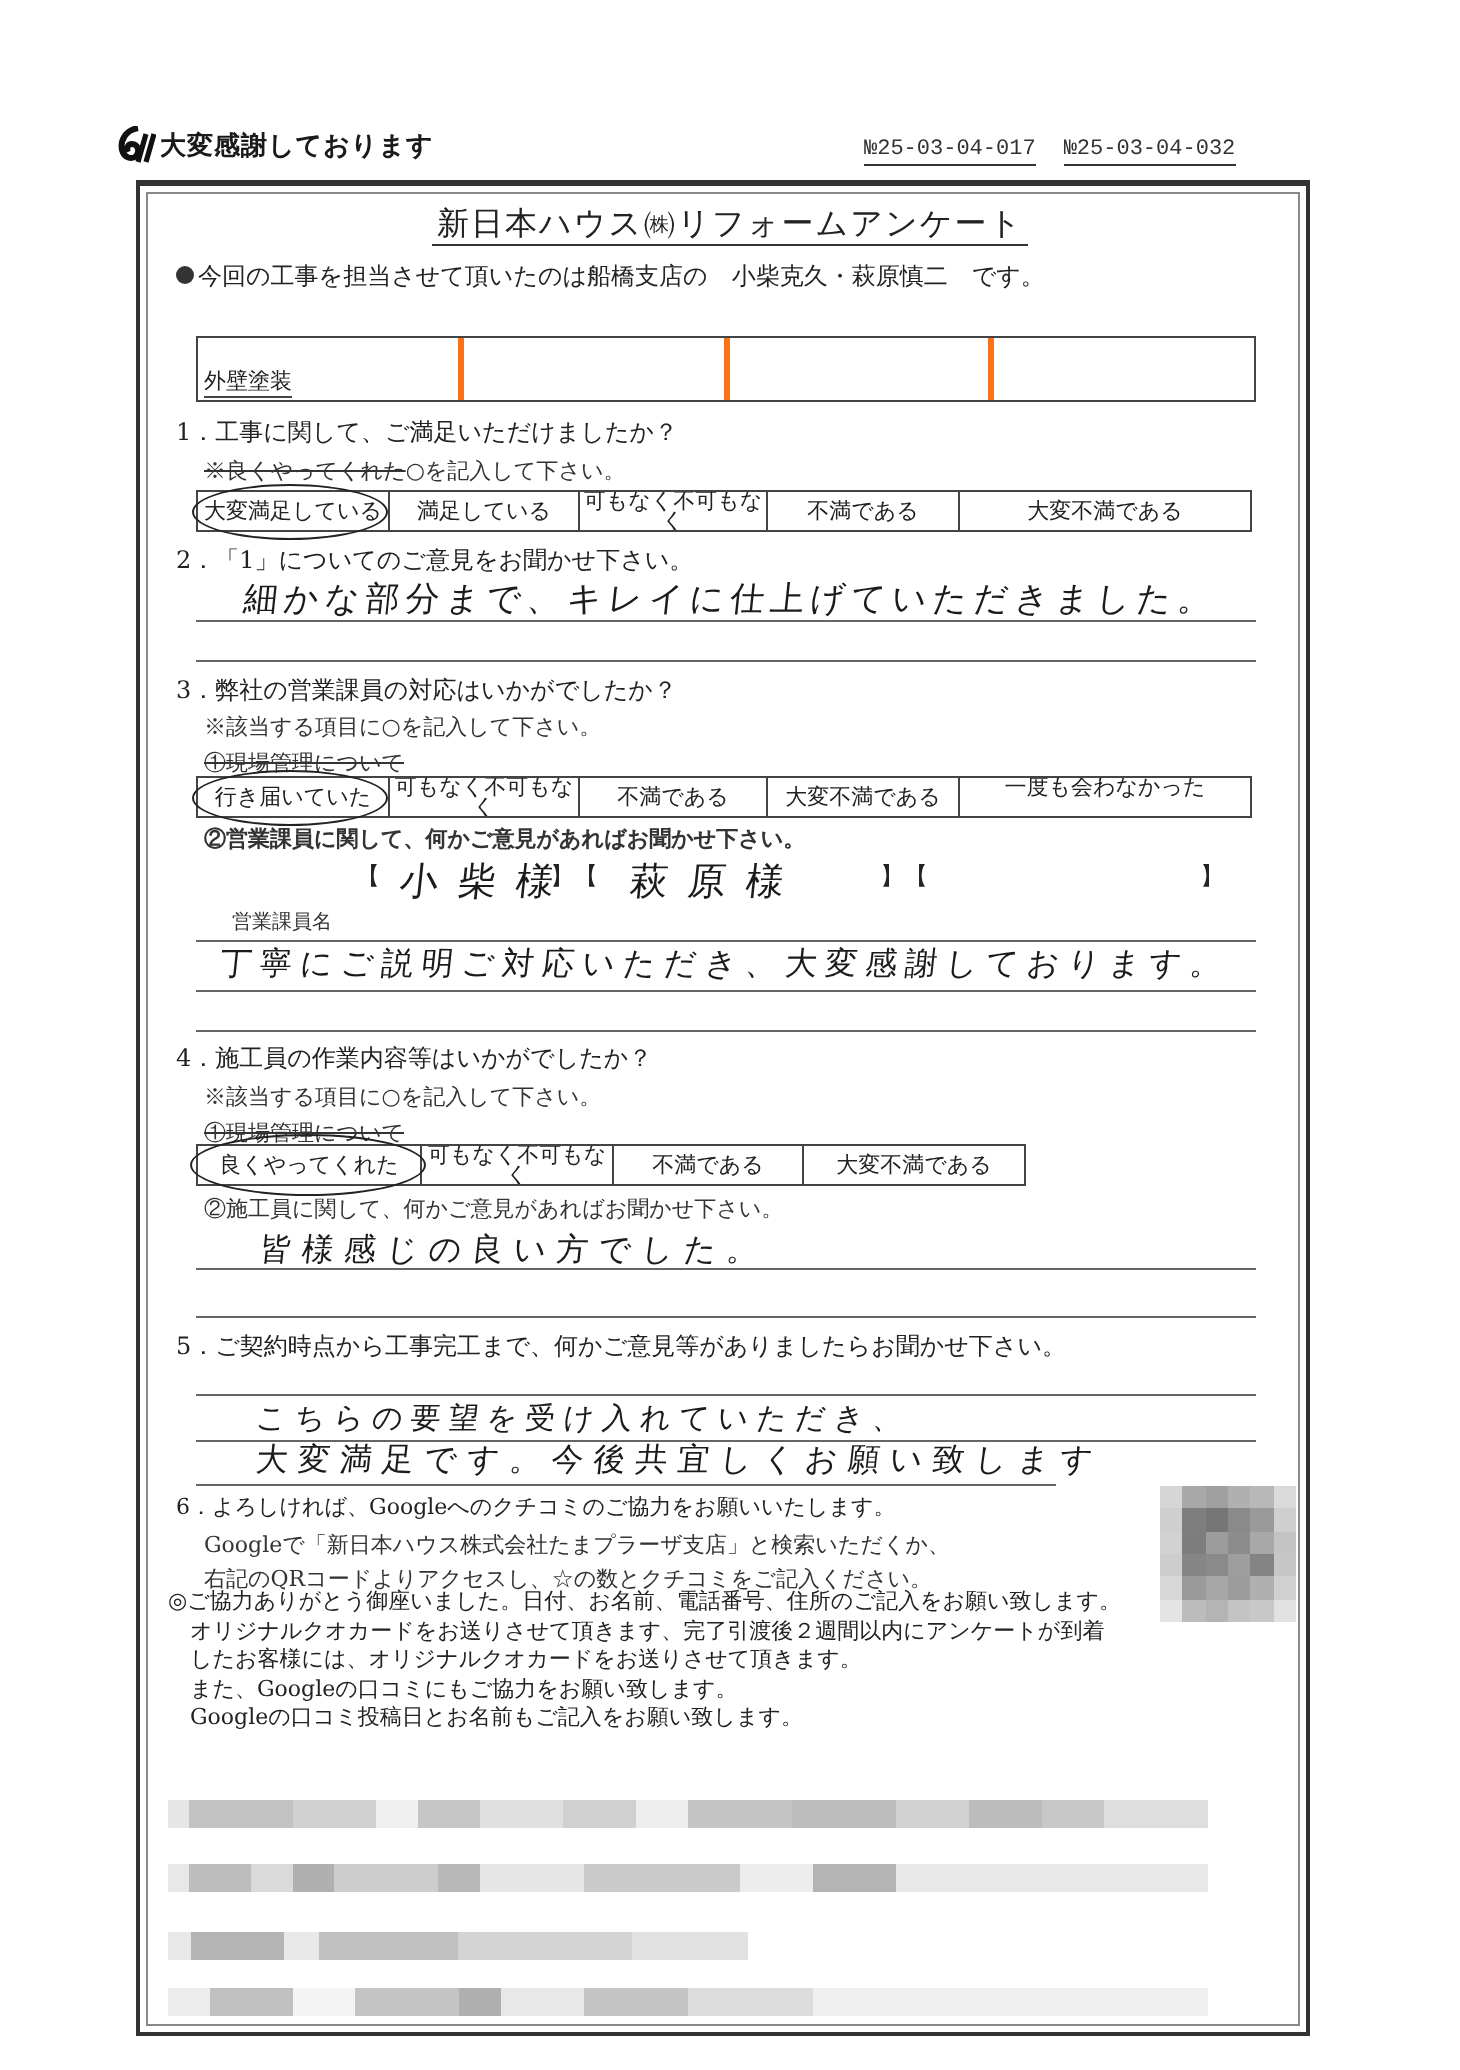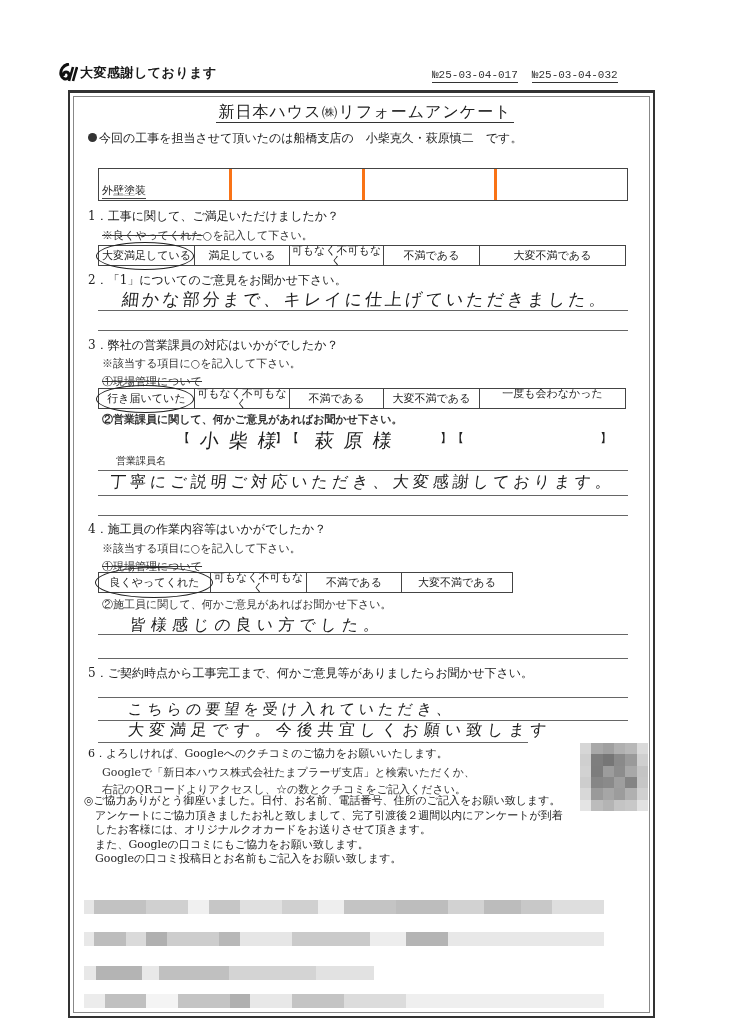--- a/index.html
+++ b/index.html
@@ -229,21 +229,21 @@
       <div style="background:#bcbcbc"></div>
       <div style="background:#b4b4b4"></div>
       <div style="background:#c4c4c4"></div>
       <div style="background:#c8c8c8"></div>
       <div style="background:#e2e2e2"></div>
   </div>
 </div>
 
 <div class="abs footer-text" style="left:84px; top:794px;">
   <div>◎ご協力ありがとう御座いました。日付、お名前、電話番号、住所のご記入をお願い致します。</div>
-  <div style="padding-left:11px;">アンケートにご協力頂きましたお礼と致しまして、完了引渡後２週間以内にアンケートが到着</div>
+  <div style="padding-left:11px;">オリジナルクオカードをお送りさせて頂きます、完了引渡後２週間以内にアンケートが到着</div>
   <div style="padding-left:11px;">したお客様には、オリジナルクオカードをお送りさせて頂きます。</div>
   <div style="padding-left:11px;">また、Googleの口コミにもご協力をお願い致します。</div>
   <div style="padding-left:11px;">Googleの口コミ投稿日とお名前もご記入をお願い致します。</div>
 </div>
 
 <div class="abs" style="left:84px; top:890px; width:540px; height:122px;">
   <div class="blur-row" style="top:10px; left:0; width:520px; background:linear-gradient(90deg,#e6e6e6 0 2%,#c2c2c2 2% 12%,#d0d0d0 12% 20%,#f0f0f0 20% 24%,#c6c6c6 24% 30%,#e0e0e0 30% 38%,#d0d0d0 38% 45%,#eeeeee 45% 50%,#c4c4c4 50% 60%,#bdbdbd 60% 70%,#d2d2d2 70% 77%,#bcbcbc 77% 84%,#c8c8c8 84% 90%,#dedede 90% 100%);"></div>
   <div class="blur-row" style="top:42px; left:0; width:520px; background:linear-gradient(90deg,#e8e8e8 0 2%,#bdbdbd 2% 8%,#dadada 8% 12%,#b0b0b0 12% 16%,#cdcdcd 16% 26%,#b8b8b8 26% 30%,#e6e6e6 30% 40%,#cacaca 40% 55%,#ededed 55% 62%,#b4b4b4 62% 70%,#e8e8e8 70% 100%);"></div>
   <div class="blur-row" style="top:76px; left:0; width:290px; background:linear-gradient(90deg,#e8e8e8 0 4%,#b4b4b4 4% 20%,#e8e8e8 20% 26%,#c0c0c0 26% 50%,#d4d4d4 50% 80%,#e2e2e2 80% 100%);"></div>
   <div class="blur-row" style="top:104px; left:0; width:520px; background:linear-gradient(90deg,#ececec 0 4%,#c0c0c0 4% 12%,#f4f4f4 12% 18%,#c4c4c4 18% 28%,#b0b0b0 28% 32%,#e8e8e8 32% 40%,#c4c4c4 40% 50%,#dcdcdc 50% 62%,#efefef 62% 100%);"></div>

